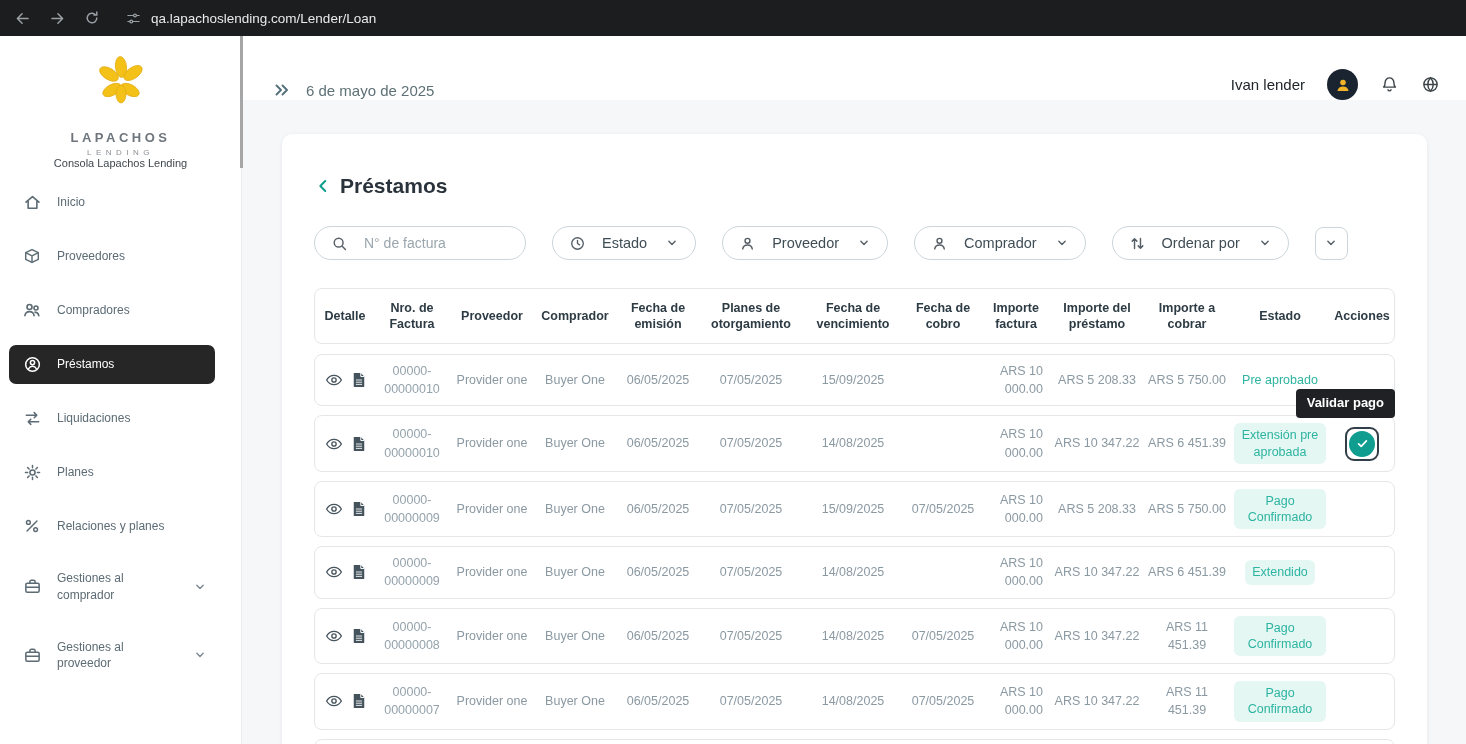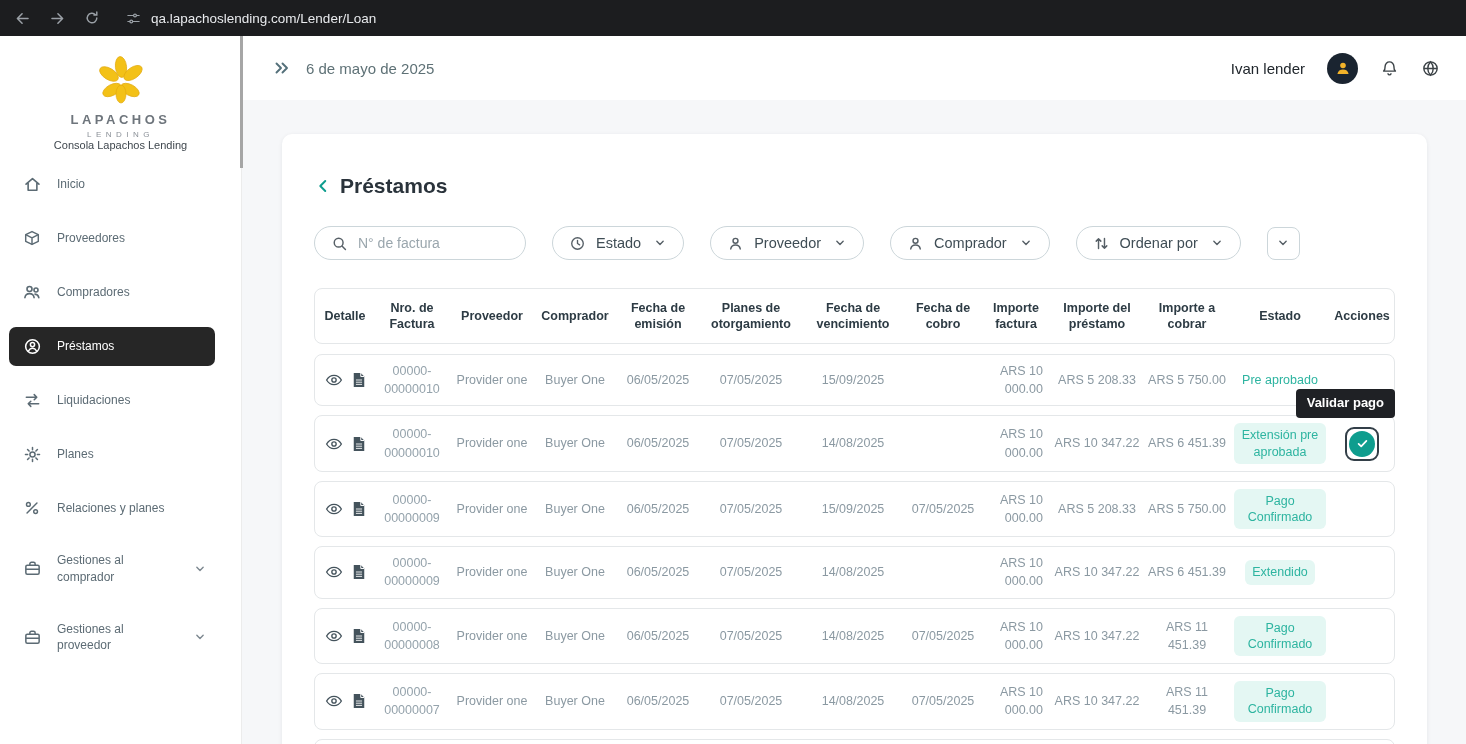--- a/index.html
+++ b/index.html
@@ -11,48 +11,48 @@
 .browser-bar{height:36px;background:#1c1d1f;display:flex;align-items:center;padding:0 14px;gap:18px}
 .b-icon{color:#9aa0a6;display:flex;align-items:center;background:none;border:none;cursor:pointer}
 .url-wrap{display:flex;align-items:center;gap:10px;margin-left:8px}
 .url-text{color:#e8eaed;font-size:13.5px}
 
 
 .app{display:flex;height:708px}
 .sidebar{width:242px;background:#fff;flex-shrink:0;position:relative;border-right:1px solid #ececec}
 .scroll-thumb{position:absolute;top:0;right:-2px;width:3px;height:132px;background:#a6a6a6;z-index:3}
 .logo-block{text-align:center;padding-top:18px}
-.brand{font-size:13px;font-weight:700;letter-spacing:3.5px;color:#6e757c;margin-top:2px}
+.brand{font-size:13px;font-weight:700;letter-spacing:3.5px;color:#6e757c;margin-top:20px}
 .brand-sub{font-size:8px;letter-spacing:4.5px;color:#8a9097;margin-top:3px}
 .console-label{font-size:11px;color:#3f474e;}
 nav{margin-top:14px}
 .nav-item{display:flex;align-items:center;gap:15px;margin:0 26px 15px 9px;padding:10px 8px 10px 13px;border-radius:7px;color:#5c6b74;font-size:12px;cursor:pointer}
 .nav-item.active{background:#262626;color:#fff}
 .nav-icon{display:flex;width:20px;justify-content:center;flex-shrink:0}
 .nav-label{flex:1;line-height:1.4}
 .nav-chevron{color:#7d8890;display:flex}
 
 
 .main{flex:1;display:flex;flex-direction:column;min-width:0}
-.topbar{height:64px;background:#fff;display:flex;align-items:center;justify-content:space-between;padding:0 26px 0 30px}
+.topbar{height:64px;background:#fff;display:flex;align-items:flex-end;justify-content:space-between;padding:0 26px 0 30px}
 .topbar-left{display:flex;align-items:center;gap:14px;color:#54707a}
 .topbar-date{font-size:15px;color:#5e7176}
 .topbar-right{display:flex;align-items:center;gap:22px}
 .user-name{font-size:15px;font-weight:500;color:#20262c}
 .avatar{width:31px;height:31px;border-radius:50%;background:#1a2430;display:flex;align-items:center;justify-content:center;color:#f2b32a;cursor:pointer;border:none}
 .icon-plain{color:#3c4347;display:flex;cursor:pointer;background:none;border:none}
 .content{flex:1;padding:34px 39px 0 40px;overflow:hidden}
 .card{background:#fff;border-radius:10px;box-shadow:0 1px 4px rgba(25,35,45,.08);padding:40px 32px;height:1200px}
 .card-title-row{display:flex;align-items:center;gap:8px;margin-bottom:28px}
 .back-chevron{color:var(--accent);display:flex;cursor:pointer;background:none;border:none}
 .card-title{font-size:21px;font-weight:700;color:#2a333b}
 
 
 .filters{display:flex;align-items:center;gap:26px;margin-bottom:28px}
-.pill{height:34px;border:1.4px solid #ccd6da;border-radius:17px;display:flex;align-items:center;gap:10px;padding:0 16px;color:#3f4d55;font-size:14.5px;cursor:pointer;background:#fff}
+.pill{height:34px;border:1.4px solid #ccd6da;border-radius:17px;display:flex;align-items:center;gap:16px;padding:0 16px;color:#3f4d55;font-size:14.5px;cursor:pointer;background:#fff}
 .p-icon{color:#565f66;display:flex}
 .caret{color:#565f66;display:flex;margin-left:2px}
 .search-pill{width:212px;cursor:text}
 .search-pill input{border:none;outline:none;flex:1;font-size:14px;font-family:inherit;color:#333;background:transparent;min-width:0}
 .search-pill input::placeholder{color:#9aa6ad}
 .expand-btn{width:33px;height:33px;border:1.4px solid #ccd6da;border-radius:8px;background:#fff;display:flex;align-items:center;justify-content:center;color:#565f66;cursor:pointer}
 
 
 .tgrid{--cols:60px 74px 86px 80px 86px 100px 104px 76px 70px 92px 88px 98px 66px}
 .thead,.trow{display:grid;grid-template-columns:var(--cols);border:1px solid #e4e7e9;border-radius:8px;align-items:center;background:#fff}

